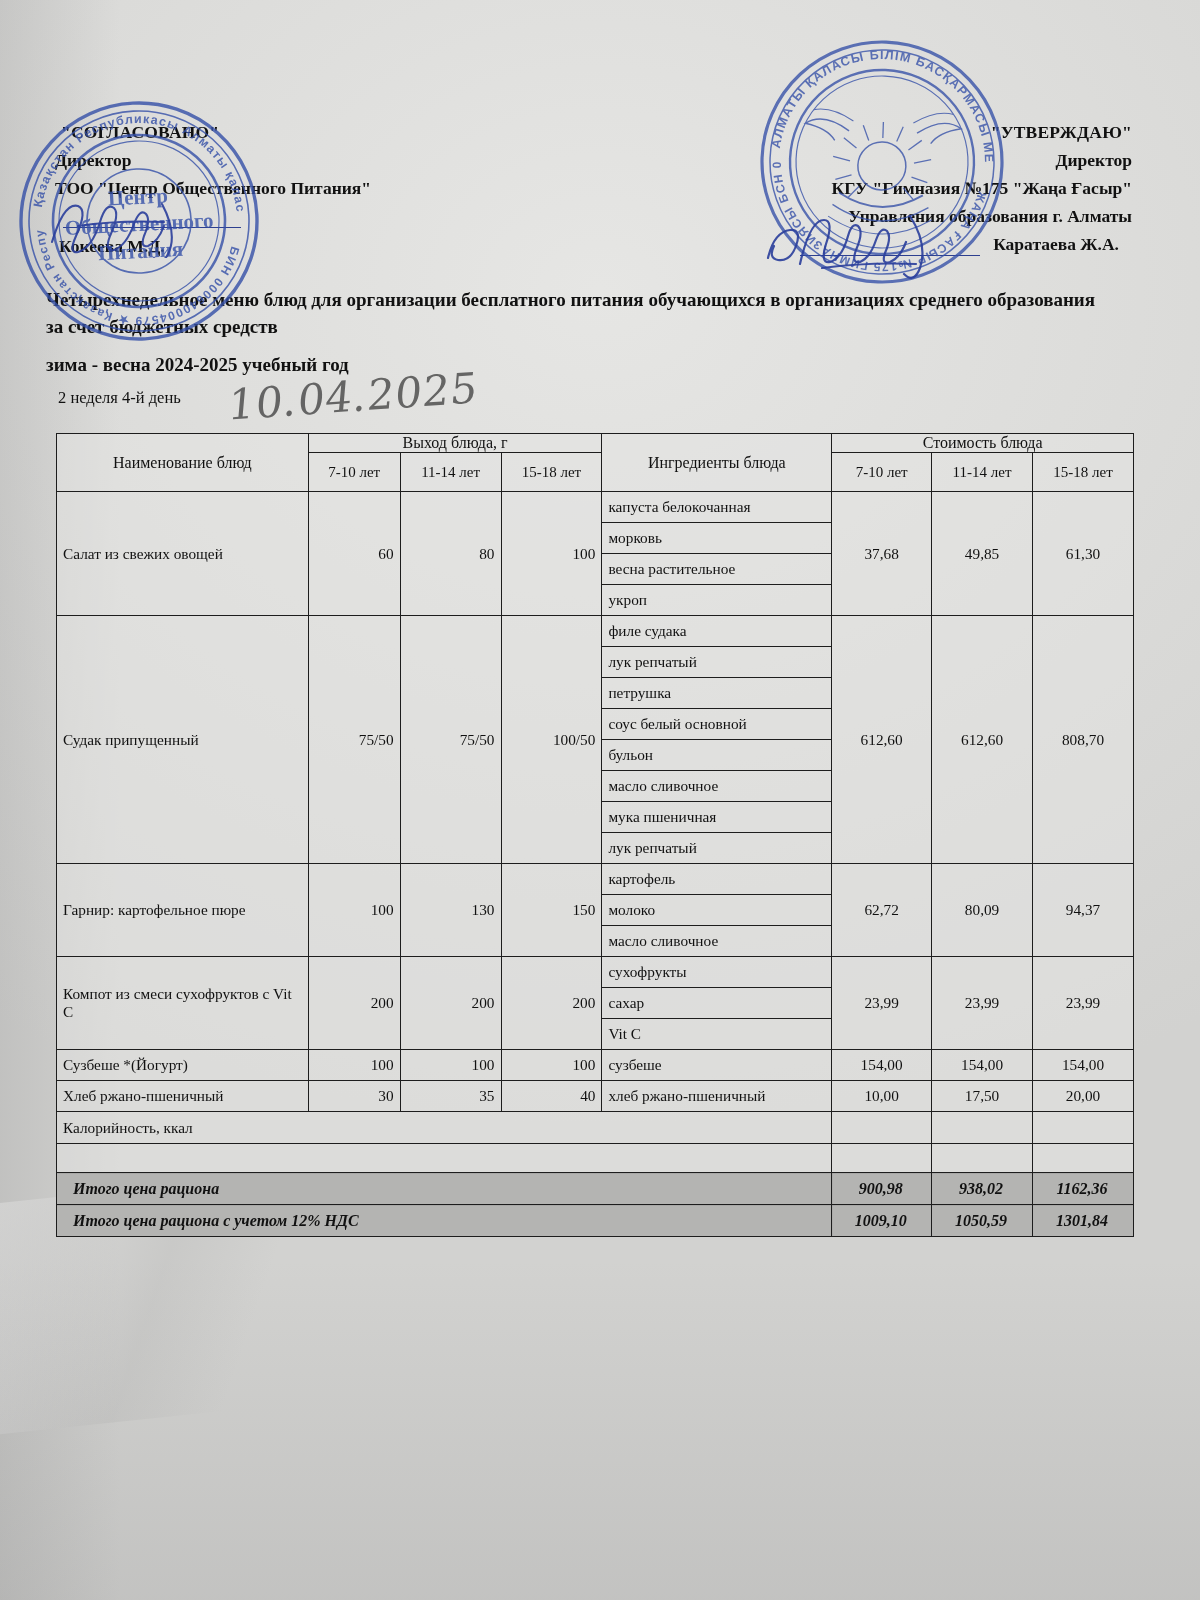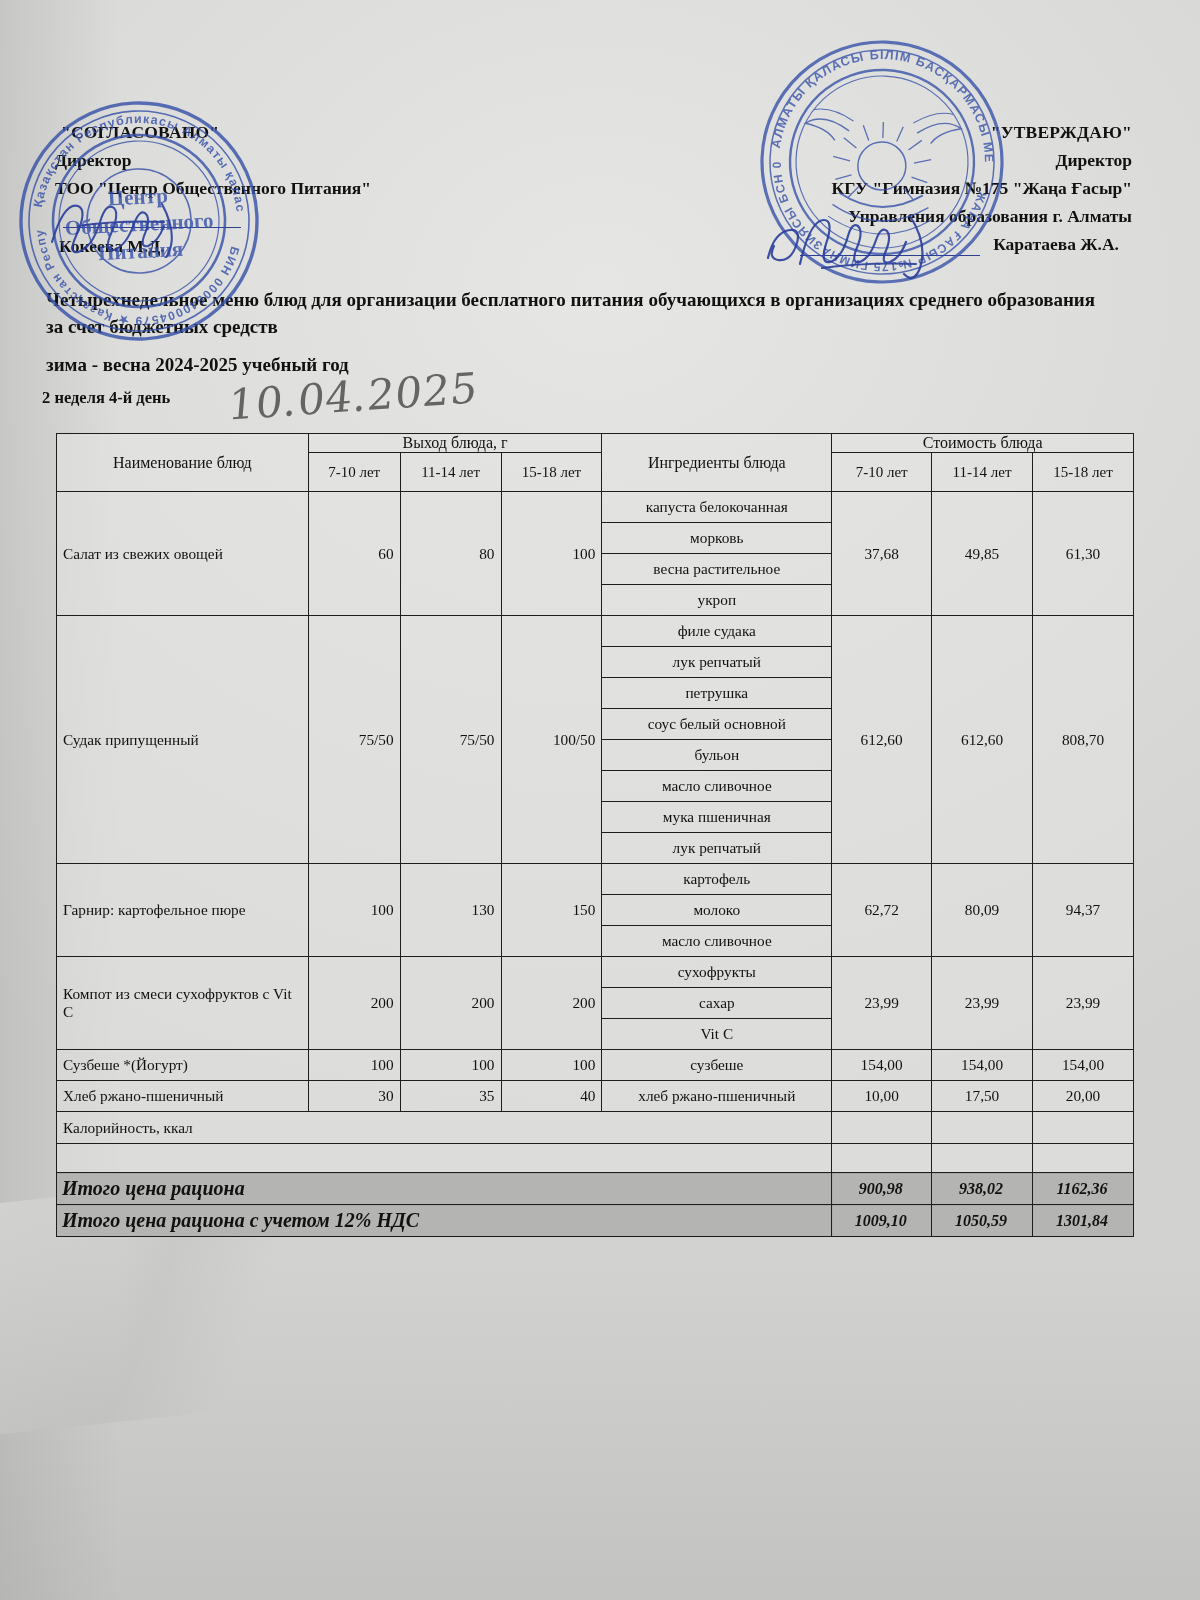--- a/index.html
+++ b/index.html
@@ -91,23 +91,23 @@
     font-size: 19px;
     line-height: 27px;
   }
   .doc-title .l1 { display: block; }
   .doc-title .l2 { display: block; }
   .doc-title .l3 { display: block; margin-top: 11px; }
 
   
   .weekday {
     position: absolute;
-    left: 42px;
+    left: 58px;
     top: 388px;
-    font-weight: bold;
+    font-weight: normal;
     font-size: 16.5px;
   }
   .handdate {
     position: absolute;
     left: 228px;
     top: 372px;
     font-family: "DejaVu Serif", serif;
     font-size: 42px;
     color: #4a4a4a;
     transform: rotate(-4deg) skewX(-9deg);
@@ -140,21 +140,21 @@
   th.h-sub {
     font-weight: bold;
     text-align: center;
     font-size: 15px;
     height: 38px;
   }
   th.h-tall { height: 40px; }
 
   td.dish     { text-align: left;  padding-left: 7px; }
   td.num      { text-align: right; }
-  td.ing      { text-align: center;  padding-left: 7px; }
+  td.ing      { text-align: left;  padding-left: 7px; }
   td.cost     { text-align: center; }
 
   tr.datarow td { height: 30px; }
   td.ingcell  { height: 30px; }
 
   td.kcal {
     font-weight: bold;
     text-align: left;
     padding-left: 7px;
     height: 31px;
@@ -163,21 +163,21 @@
 
   tr.total td {
     font-weight: bold;
     font-style: italic;
     height: 31px;
     background-image:
       repeating-linear-gradient(0deg, rgba(110,110,110,.30) 0 1px, rgba(255,255,255,0) 1px 2px),
       repeating-linear-gradient(90deg, rgba(110,110,110,.20) 0 1px, rgba(255,255,255,0) 1px 2px);
     background-color: #c9c9c7;
   }
-  tr.total td.t-label { text-align: left; padding-left: 5px; font-size: 20px; }
+  tr.total td.t-label { text-align: left; padding-left: 16px; font-size: 16px; }
   tr.total td.t-val   { text-align: center; padding-right: 8px; font-size: 16px; }
 
   
   .stamp {
     position: absolute;
     pointer-events: none;
     color: #3550a8;
   }
   .stamp svg { display: block; }
 

